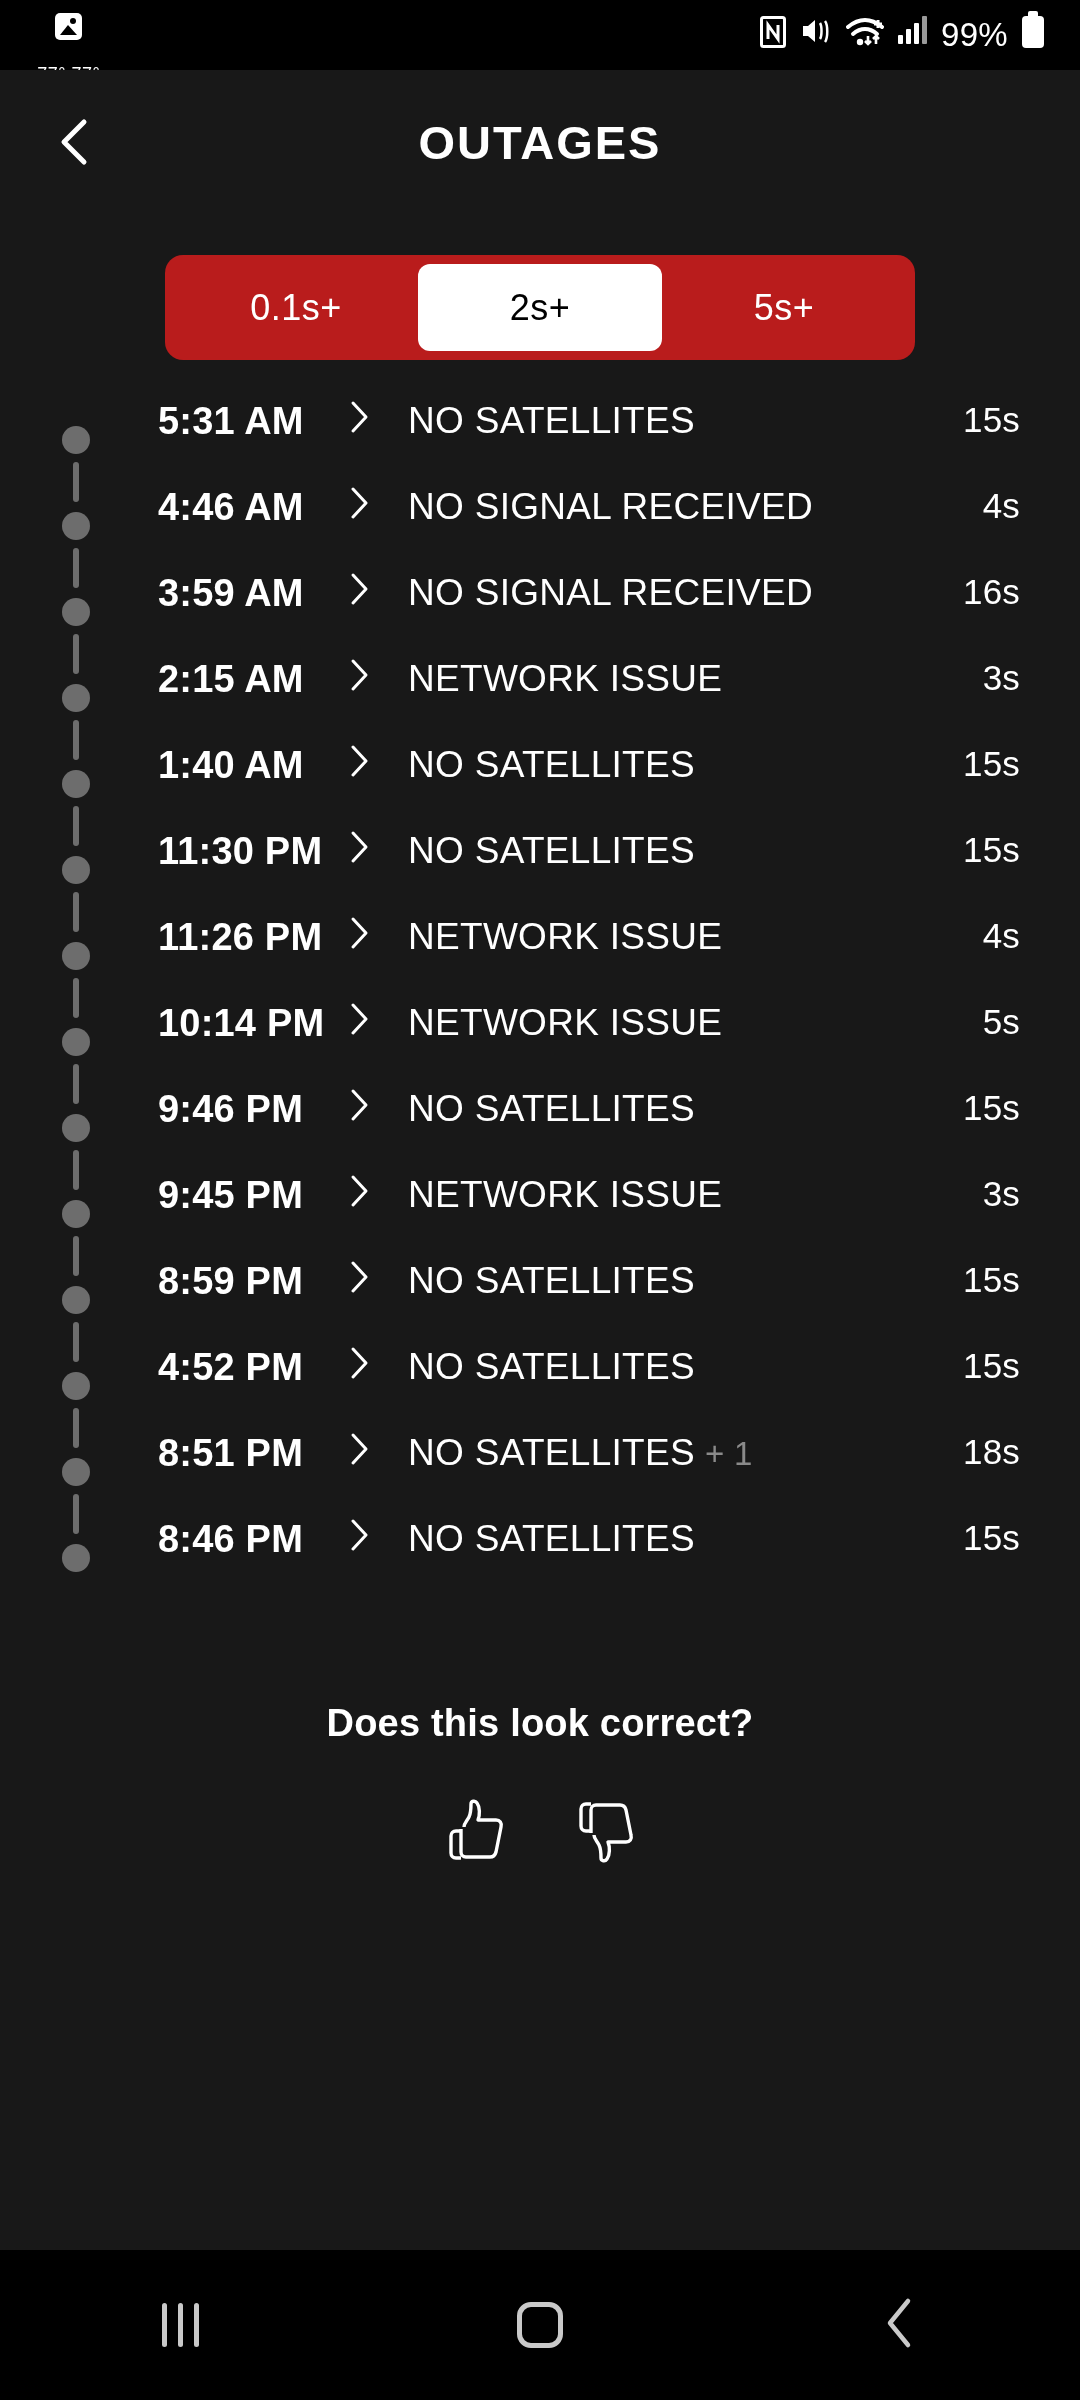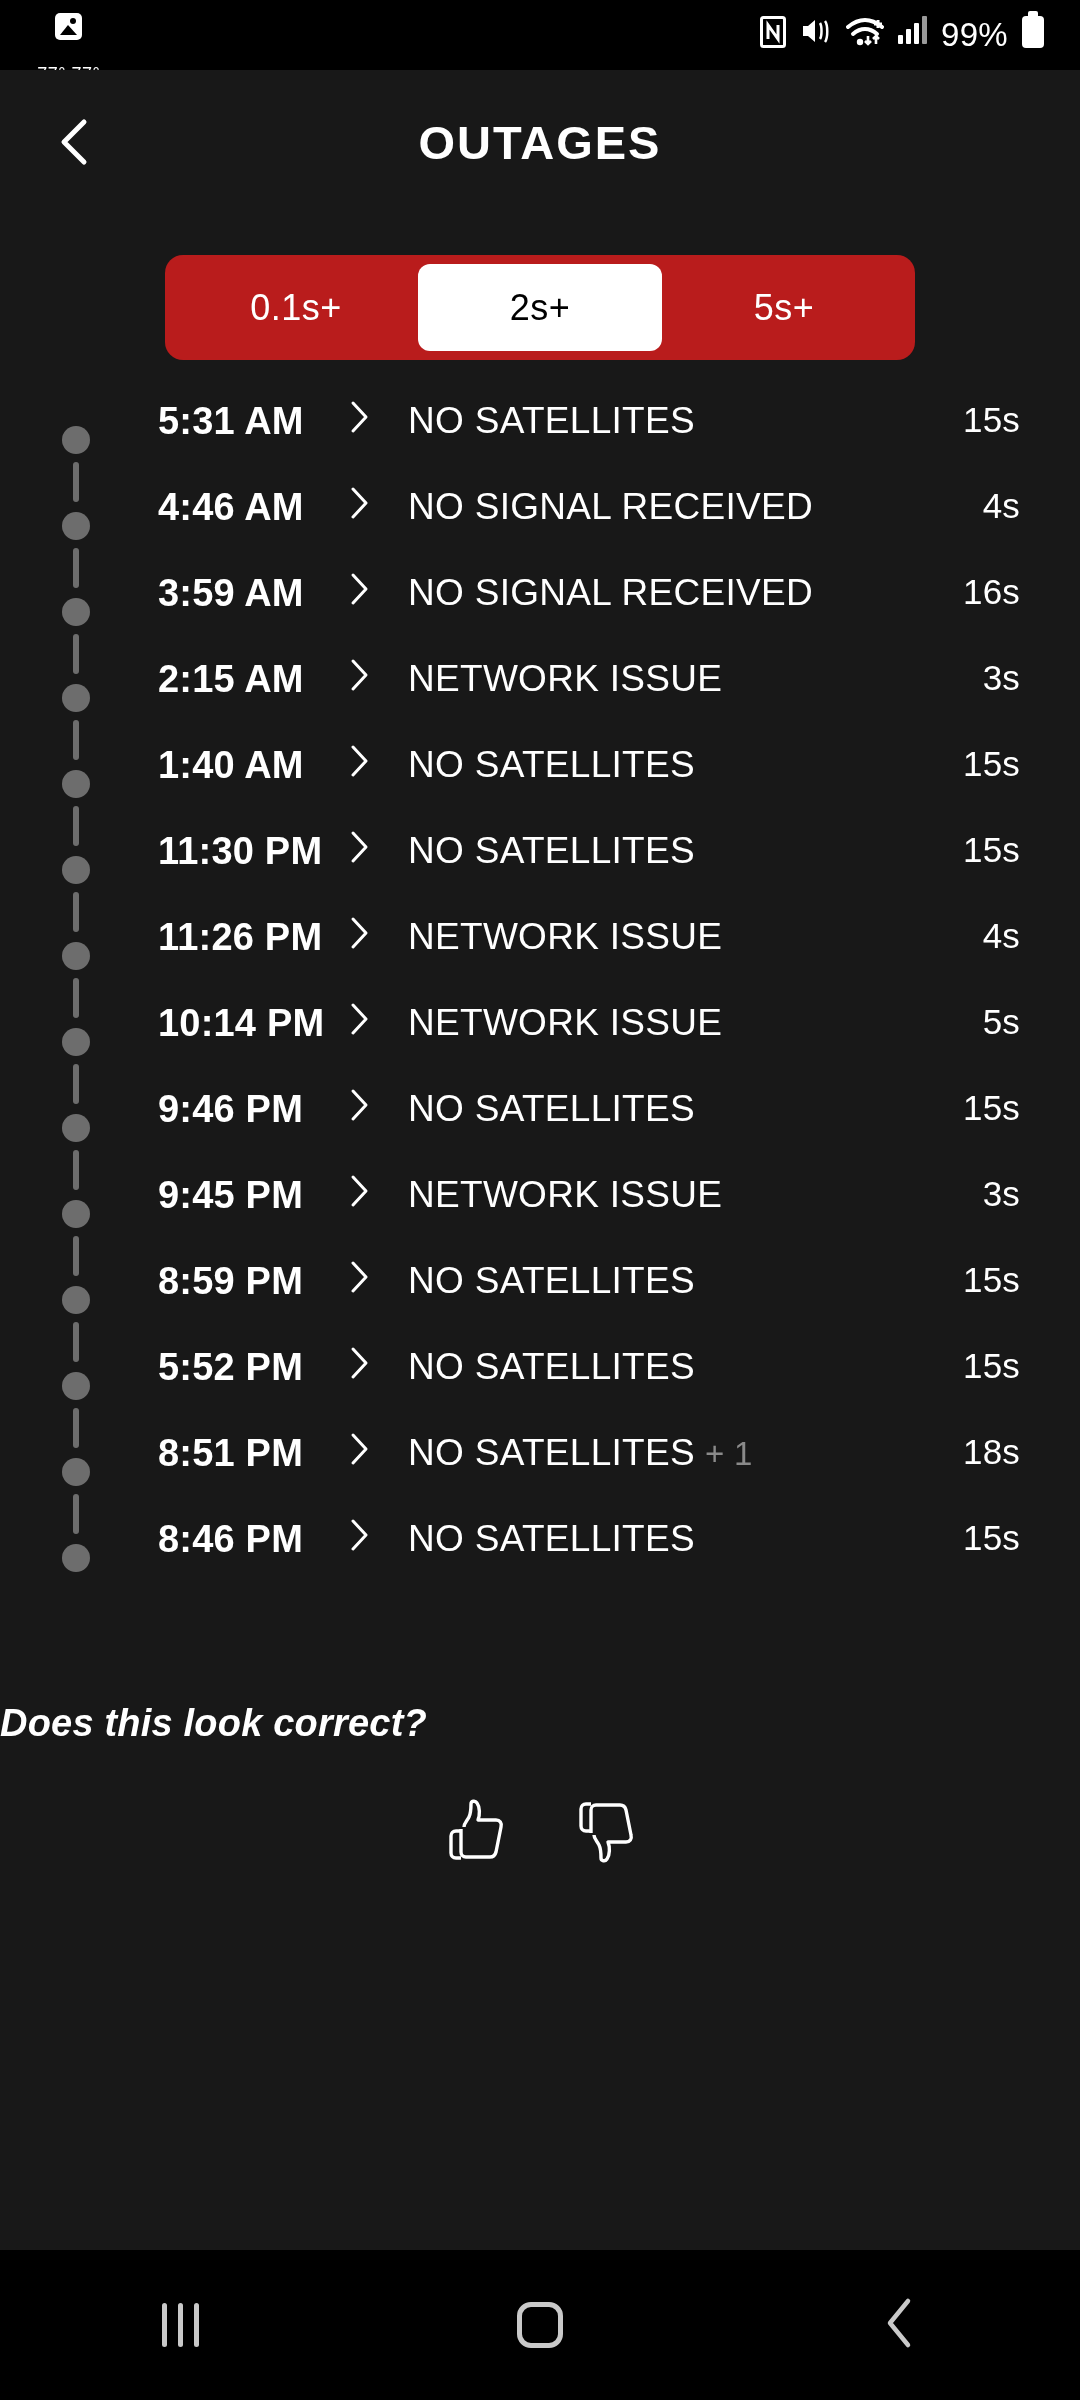--- a/index.html
+++ b/index.html
@@ -120,21 +120,21 @@
   .r-chev svg { display:block; }
   .r-reason {
     flex:1; color:#fff; font-size:37px; letter-spacing:.3px; white-space:nowrap;
   }
   .r-extra { color:#8a8a8a; font-size:33px; margin-left:10px; }
   .r-dur {
     color:#fff; font-size:35px; text-align:right; min-width:90px; letter-spacing:.2px;
   }
 
   
-  .feedback { margin-top:98px; text-align:left;font-style:italic; }
+  .feedback { margin-top:98px; text-align:center; }
   .fb-q { color:#fff; font-size:38px; font-weight:700; letter-spacing:.2px; }
   .fb-btns { margin-top:38px; display:flex; justify-content:center; gap:34px; }
   .fb-btn { width:96px; height:96px; display:flex; align-items:center; justify-content:center; }
 
   
   .nav-bar {
     position:absolute; bottom:0; left:0; width:1080px; height:150px;
     background:#000; display:flex; align-items:center; justify-content:space-around;
   }
   .nav-btn { width:120px; height:120px; display:flex; align-items:center; justify-content:center; }
@@ -361,21 +361,21 @@
             </svg>
           </div>
           <div class="r-reason"><span>NO SATELLITES</span></div>
           <div class="r-dur">15s</div>
         </div>
         <div class="row">
           <div class="tl">
             <span class="tl-dot"></span>
             <span class="tl-line"></span>
           </div>
-          <div class="r-time">5:52 PM</div>
+          <div class="r-time">4:52 PM</div>
           <div class="r-chev">
             <svg width="20" height="34" viewBox="0 0 20 34">
               <path d="M3 3l13 14L3 31" stroke="#fff" stroke-width="3" fill="none" stroke-linecap="round" stroke-linejoin="round"></path>
             </svg>
           </div>
           <div class="r-reason"><span>NO SATELLITES</span></div>
           <div class="r-dur">15s</div>
         </div>
         <div class="row">
           <div class="tl">

